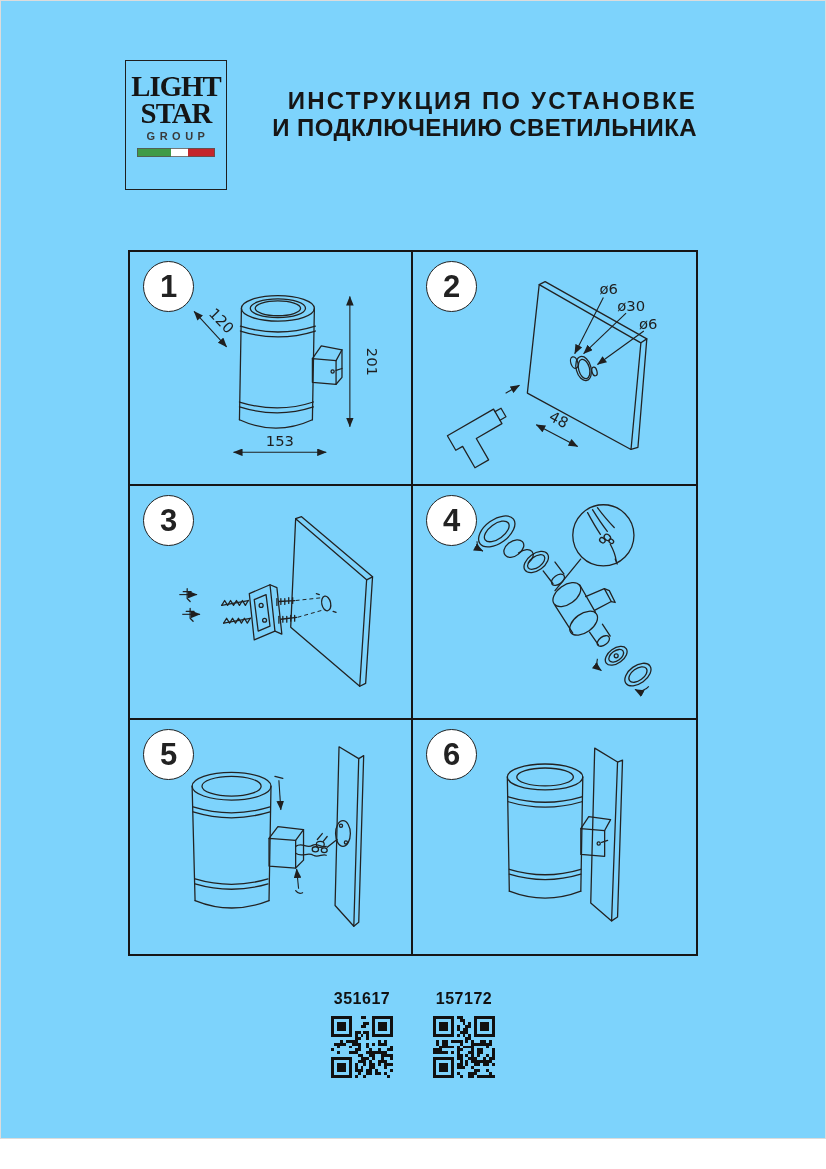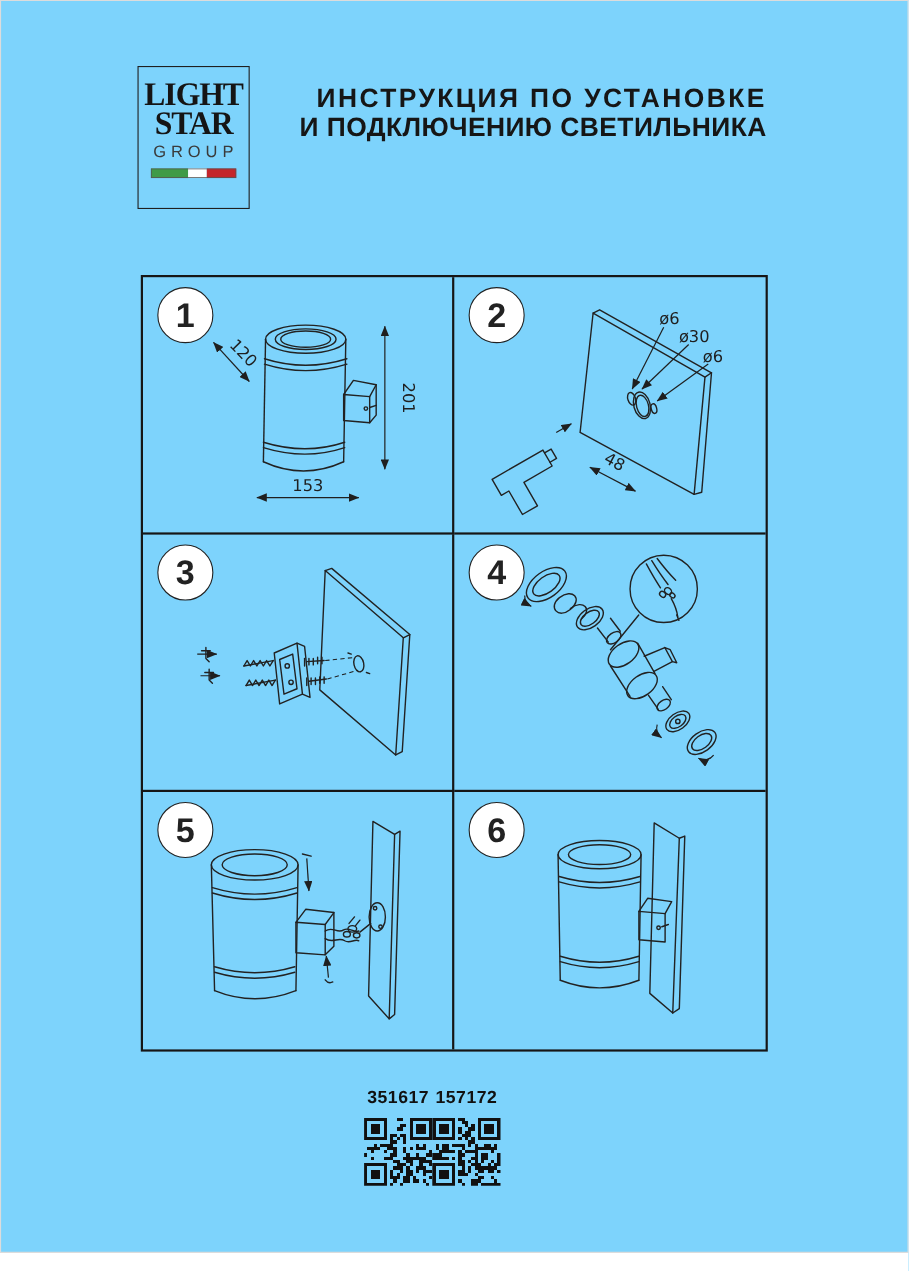--- a/index.html
+++ b/index.html
@@ -4,45 +4,45 @@
 <style>
   html,body{margin:0;padding:0;background:#fff;}
   .page{position:relative;width:826px;height:1139px;background:#7dd3fc;overflow:hidden;
         font-family:"Liberation Sans",sans-serif;color:#1f1f1f;
         box-shadow:inset 0 0 0 1px #dcdcdc;}
   
   .logo-box{position:absolute;left:125px;top:60px;width:102px;height:130px;
             border:1.5px solid #1f1f1f;box-sizing:border-box;text-align:center;padding-top:11px;}
   .logo-w{font-family:"Liberation Serif",serif;font-weight:bold;font-size:30px;line-height:27px;
           letter-spacing:-1px;color:#151515;transform:scaleX(.96);}
-  .logo-group{font-size:15px;letter-spacing:4.5px;padding-left:4px;margin-top:4px;color:#3a3a3a;}
+  .logo-group{font-size:11px;letter-spacing:4.5px;padding-left:4px;margin-top:4px;color:#3a3a3a;font-weight:bold;}
   .flag-svg{display:block;margin:6px auto 0 auto;}
   
   .title-block{position:absolute;right:129px;top:53px;text-align:right;}
   .t-series{font-size:23px;font-weight:bold;line-height:28px;letter-spacing:.3px;color:#161616;}
-  .t-instr-wrap{margin-top:23px;}
+  .t-instr-wrap{margin-top:34px;}
   .t-instr1{font-size:24px;font-weight:bold;line-height:27px;letter-spacing:2.2px;color:#161616;}
   .t-instr2{font-size:24px;font-weight:bold;line-height:27px;letter-spacing:.4px;color:#161616;}
   
   .grid{position:absolute;left:128px;top:250px;width:570px;height:706px;box-sizing:border-box;
         border:2px solid #161616;display:grid;grid-template-columns:1fr 1fr;grid-template-rows:1fr 1fr 1fr;}
   .cell{position:relative;border-right:2px solid #161616;border-bottom:2px solid #161616;box-sizing:border-box;}
   .cell:nth-child(2n){border-right:none;}
   .cell:nth-child(n+5){border-bottom:none;}
   .cell .draw-svg{position:absolute;left:0;top:0;width:100%;height:100%;}
   .num{position:absolute;left:13px;top:9px;width:49px;height:49px;border:1.7px solid #222;
        border-radius:50%;display:flex;align-items:center;justify-content:center;
        font-size:31px;font-weight:bold;color:#222;background:#fff;z-index:2;}
   .draw path,.draw ellipse,.draw circle,.draw line{stroke:#222;fill:none;stroke-width:1.3;
        stroke-linecap:round;stroke-linejoin:round;}
   .dimline{stroke:#1f1f1f;stroke-width:1.1;fill:none;}
   .dimdash{stroke:#1f1f1f;stroke-width:1;fill:none;stroke-dasharray:4 3;}
   .dimtext{fill:#1f1f1f;stroke:none;font-size:15px;font-family:"DejaVu Sans",sans-serif;}
   
-  .qrwrap{position:absolute;left:331px;top:990px;display:flex;}
+  .qrwrap{position:absolute;left:331px;top:990px;display:flex;gap:40px;}
   .qrcol{width:62px;text-align:center;}
   .qrlabel{font-size:16px;font-weight:bold;letter-spacing:.5px;margin-bottom:8px;color:#111;}
   .qrbox{width:62px;height:62px;}
 </style>
 </head>
 <body>
 
 <div class="page">
 
   

